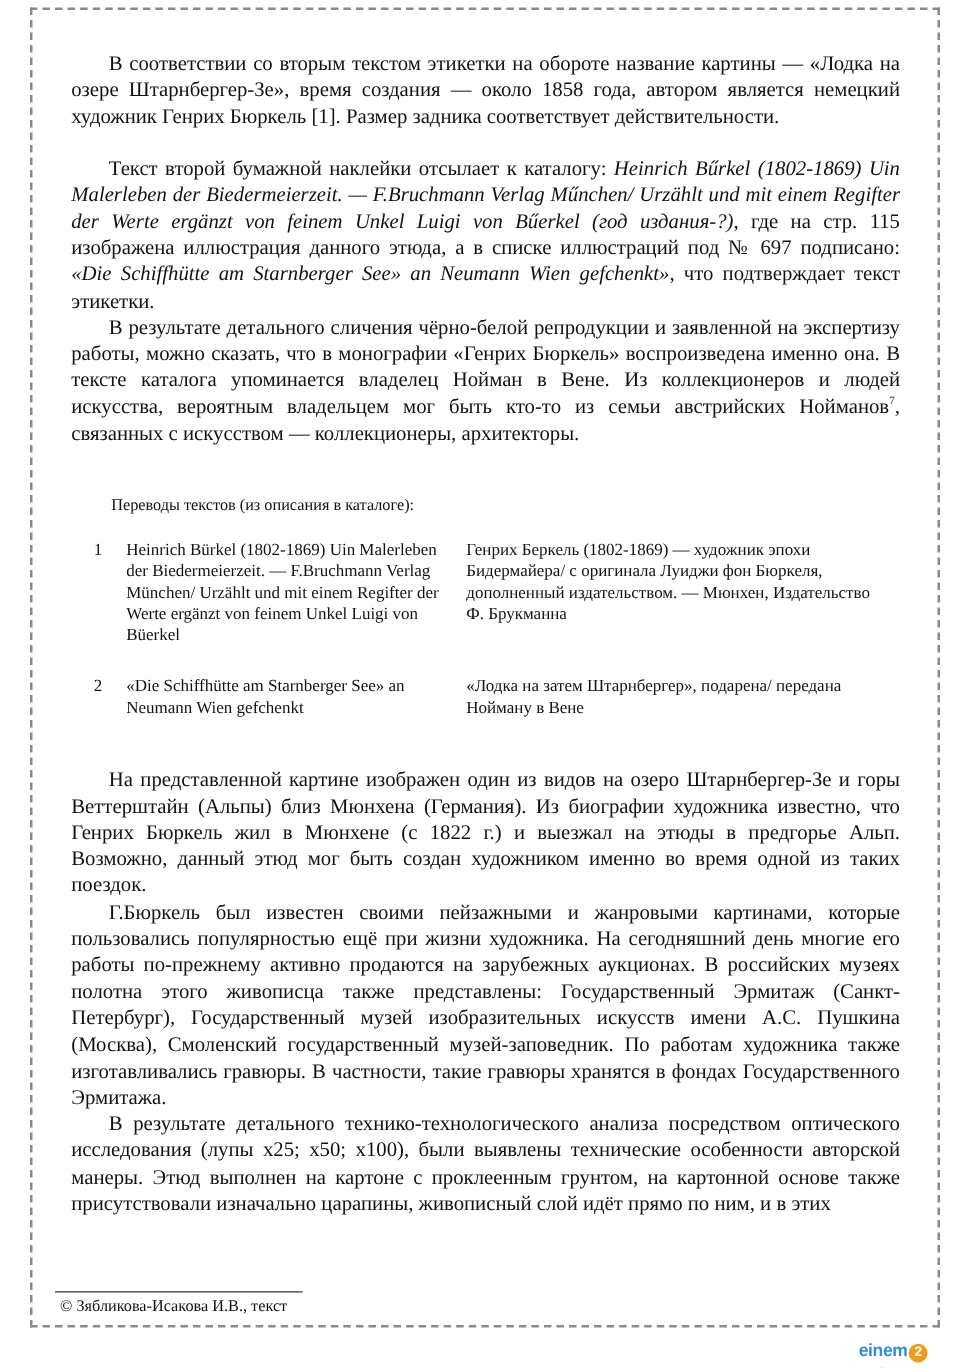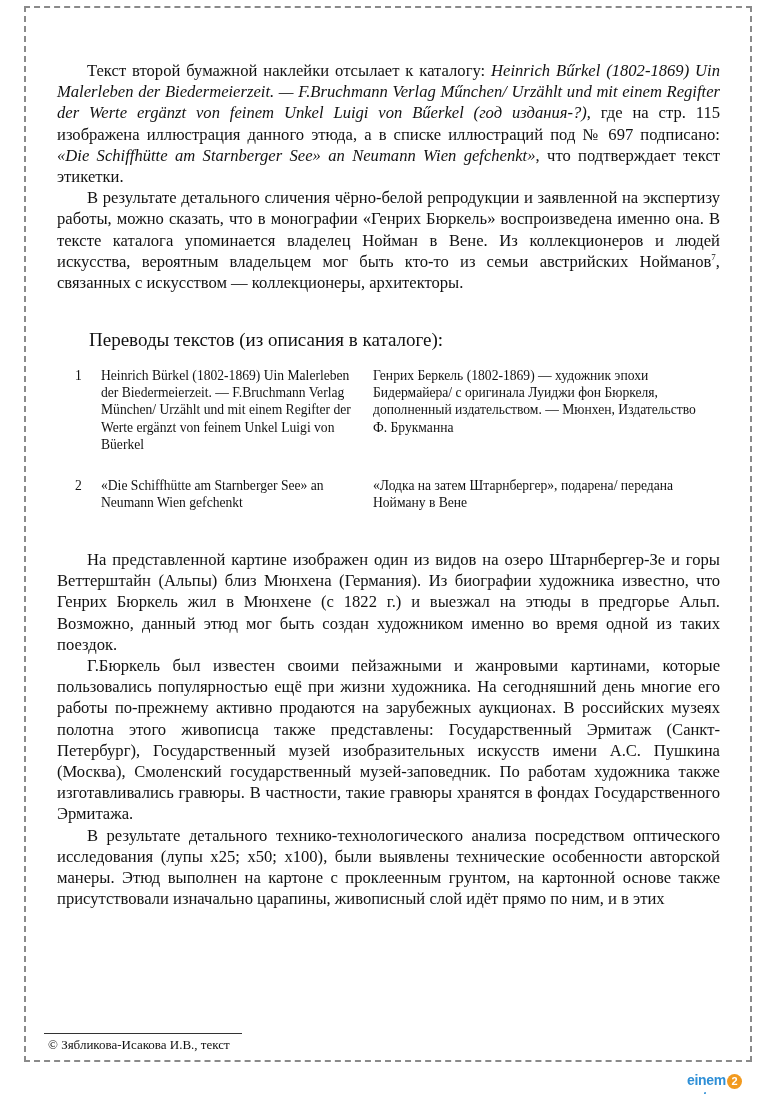--- a/index.html
+++ b/index.html
@@ -9,39 +9,40 @@
     border: 2px dashed #8a8a8a; box-sizing: border-box;
   }
   .page { position: absolute; left: 57px; top: 40px; width: 663px; }
   p.body {
     margin: 0; font-size: 16.6px; line-height: 21.2px; text-align: justify;
   }
   p.indent { text-indent: 30px; }
   .gap { height: 20px; }
   i { font-style: italic; }
   sup { font-size: 9px; line-height: 0; vertical-align: super; }
-  .trans-title { font-size: 19px; line-height: 17px; margin: 0 0 0 32px; }
+  .trans-title { font-size: 13px; line-height: 17px; margin: 0 0 0 32px; }
   table.trans { border-collapse: collapse; margin-top: 19px; font-size: 13.6px; line-height: 17.1px; }
   table.trans td { vertical-align: top; padding: 0; }
   table.trans td.num { width: 44px; padding-left: 18px; box-sizing: border-box; }
   table.trans td.src { width: 254px; padding-right: 0; margin-top: 20px; }
   table.trans td.tr { width: 330px; }
   table.trans tr.r2 td { padding-top: 24px; }
   .footnote-line { position: absolute; left: 44px; top: 1033px; width: 198px; border-top: 1px solid #333; }
   .footnote { position: absolute; left: 48px; top: 1037px; font-size: 13px; line-height: 15px; }
   .watermark { position: absolute; left: 687px; top: 1072px; font-family: "Liberation Sans", sans-serif; font-size: 14px; font-weight: bold; color: #2e8fd6; letter-spacing: -0.3px; }
   .watermark .two { display: inline-block; width: 15px; height: 15px; border-radius: 50%; background: #f29a1f; color: #fff; font-size: 11px; text-align: center; line-height: 15px; vertical-align: 0px; margin: 0 1px; }
   .watermark .dom { color: #b91c1c; font-weight: normal; }
 </style>
 </head>
 <body>
 
 <div class="frame"></div>
 
 <div class="page">
+  <p class="body indent">В соответствии со вторым текстом этикетки на обороте название картины — «Лодка на озере Штарнбергер-Зе», время создания — около 1858 года, автором является немецкий художник Генрих Бюркель [1]. Размер задника соответствует действительности.</p>
 
   <div class="gap"></div>
 
   <p class="body indent"><span>Текст второй бумажной наклейки отсылает к каталогу: </span><i>Heinrich Bűrkel (1802-1869) Uin Malerleben der Biedermeierzeit. — F.Bruchmann Verlag Műnchen/ Urzählt und mit einem Regifter der Werte ergänzt von feinem Unkel Luigi von Bűerkel (год издания-?)</i><span>, где на стр. 115 изображена иллюстрация данного этюда, а в списке иллюстраций под № 697 подписано: </span><i>«Die Schiffhütte am Starnberger See» an Neumann Wien gefchenkt»</i><span>, что подтверждает текст этикетки.</span></p>
 
   <p class="body indent"><span>В результате детального сличения чёрно-белой репродукции и заявленной на экспертизу работы, можно сказать, что в монографии «Генрих Бюркель» воспроизведена именно она. В тексте каталога упоминается владелец Нойман в Вене. Из коллекционеров и людей искусства, вероятным владельцем мог быть кто-то из семьи австрийских Нойманов</span><sup>7</sup><span>, связанных с искусством — коллекционеры, архитекторы.</span></p>
 
   <div style="height:38px"></div>
 
   <p class="trans-title">Переводы текстов (из описания в каталоге):</p>

